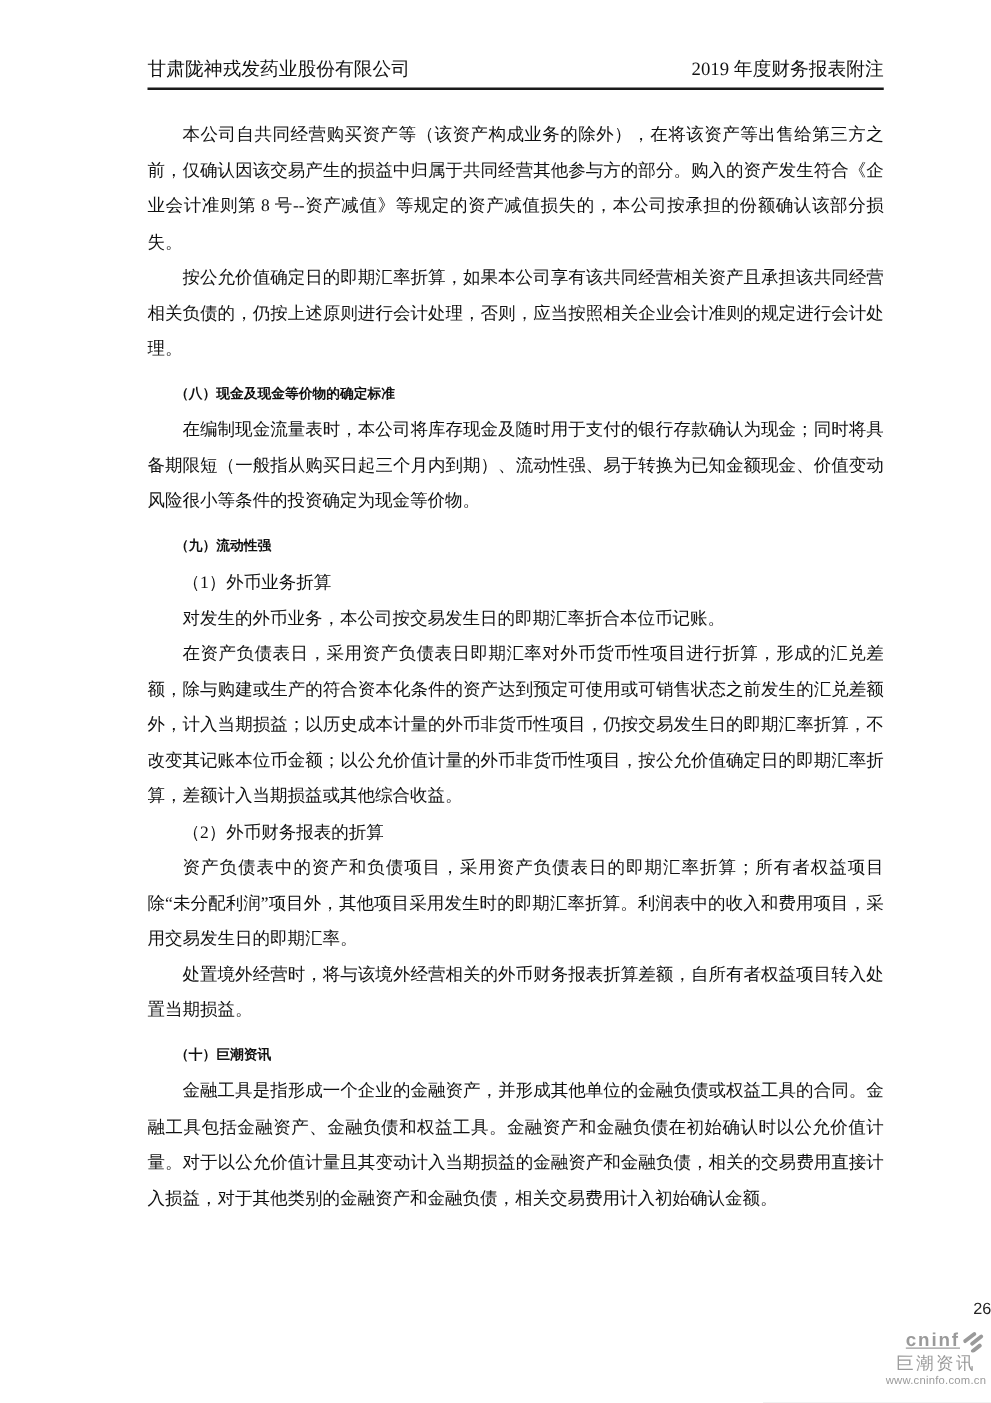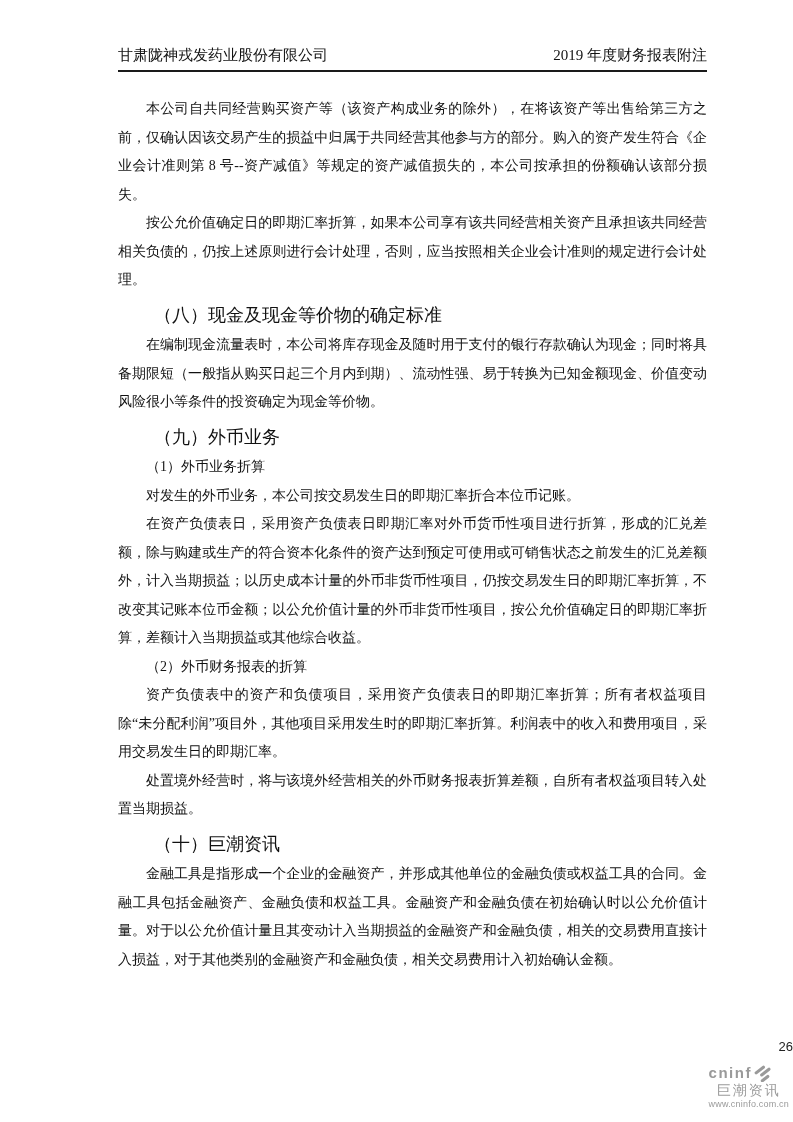--- a/index.html
+++ b/index.html
@@ -30,23 +30,23 @@
     top:95px;
     font-size:14px;
     line-height:28.5px;
     text-align:justify;
   }
   .para{margin:0;text-indent:2em;}
   .para.no-indent{text-indent:0;}
   .heading{
     margin:6px 0 2px 0;
     text-indent:2em;
-    font-weight:normal;
+    font-weight:bold;
     font-family:"Liberation Sans","DejaVu Sans",sans-serif;
-    font-size:18px;
+    font-size:11px;
     text-align:left;
   }
   .footer-page-number{
     position:absolute;
     left:0;width:100%;
     top:1039px;
     text-align:right;
     font-size:13px;
     font-family:"Liberation Sans","DejaVu Sans",sans-serif;
     color:#222;
@@ -55,22 +55,23 @@
     position:absolute;
     right:4px;
     bottom:12px;
     text-align:center;
     font-family:"Liberation Sans","DejaVu Sans",sans-serif;
     line-height:1.2;
   }
   .logo-row{
     display:flex;
     align-items:center;
-    justify-content:flex-start;
+    justify-content:flex-end;
     gap:2px;
+    text-decoration:underline;
   }
   .logo-brand{
     font-size:15px;
     font-weight:bold;
     letter-spacing:1.5px;
   }
   .logo-cn{
     font-size:14px;
     letter-spacing:2px;
   }
@@ -87,21 +88,21 @@
   <div class="header">
     <span>甘肃陇神戎发药业股份有限公司</span>
     <span>2019 年度财务报表附注</span>
   </div>
 
   <div class="content">
     <p class="para">本公司自共同经营购买资产等（该资产构成业务的除外），在将该资产等出售给第三方之前，仅确认因该交易产生的损益中归属于共同经营其他参与方的部分。购入的资产发生符合《企业会计准则第 8 号--资产减值》等规定的资产减值损失的，本公司按承担的份额确认该部分损失。</p>
     <p class="para">按公允价值确定日的即期汇率折算，如果本公司享有该共同经营相关资产且承担该共同经营相关负债的，仍按上述原则进行会计处理，否则，应当按照相关企业会计准则的规定进行会计处理。</p>
     <h3 class="heading">（八）现金及现金等价物的确定标准</h3>
     <p class="para">在编制现金流量表时，本公司将库存现金及随时用于支付的银行存款确认为现金；同时将具备期限短（一般指从购买日起三个月内到期）、流动性强、易于转换为已知金额现金、价值变动风险很小等条件的投资确定为现金等价物。</p>
-    <h3 class="heading">（九）外币业务</h3>
+    <h3 class="heading">（九）流动性强</h3>
     <p class="para">（1）外币业务折算</p>
     <p class="para">对发生的外币业务，本公司按交易发生日的即期汇率折合本位币记账。</p>
     <p class="para">在资产负债表日，采用资产负债表日即期汇率对外币货币性项目进行折算，形成的汇兑差额，除与购建或生产的符合资本化条件的资产达到预定可使用或可销售状态之前发生的汇兑差额外，计入当期损益；以历史成本计量的外币非货币性项目，仍按交易发生日的即期汇率折算，不改变其记账本位币金额；以公允价值计量的外币非货币性项目，按公允价值确定日的即期汇率折算，差额计入当期损益或其他综合收益。</p>
     <p class="para">（2）外币财务报表的折算</p>
     <p class="para">资产负债表中的资产和负债项目，采用资产负债表日的即期汇率折算；所有者权益项目除“未分配利润”项目外，其他项目采用发生时的即期汇率折算。利润表中的收入和费用项目，采用交易发生日的即期汇率。</p>
     <p class="para">处置境外经营时，将与该境外经营相关的外币财务报表折算差额，自所有者权益项目转入处置当期损益。</p>
     <h3 class="heading">（十）巨潮资讯</h3>
     <p class="para">金融工具是指形成一个企业的金融资产，并形成其他单位的金融负债或权益工具的合同。金融工具包括金融资产、金融负债和权益工具。金融资产和金融负债在初始确认时以公允价值计量。对于以公允价值计量且其变动计入当期损益的金融资产和金融负债，相关的交易费用直接计入损益，对于其他类别的金融资产和金融负债，相关交易费用计入初始确认金额。</p>
   </div>
 

